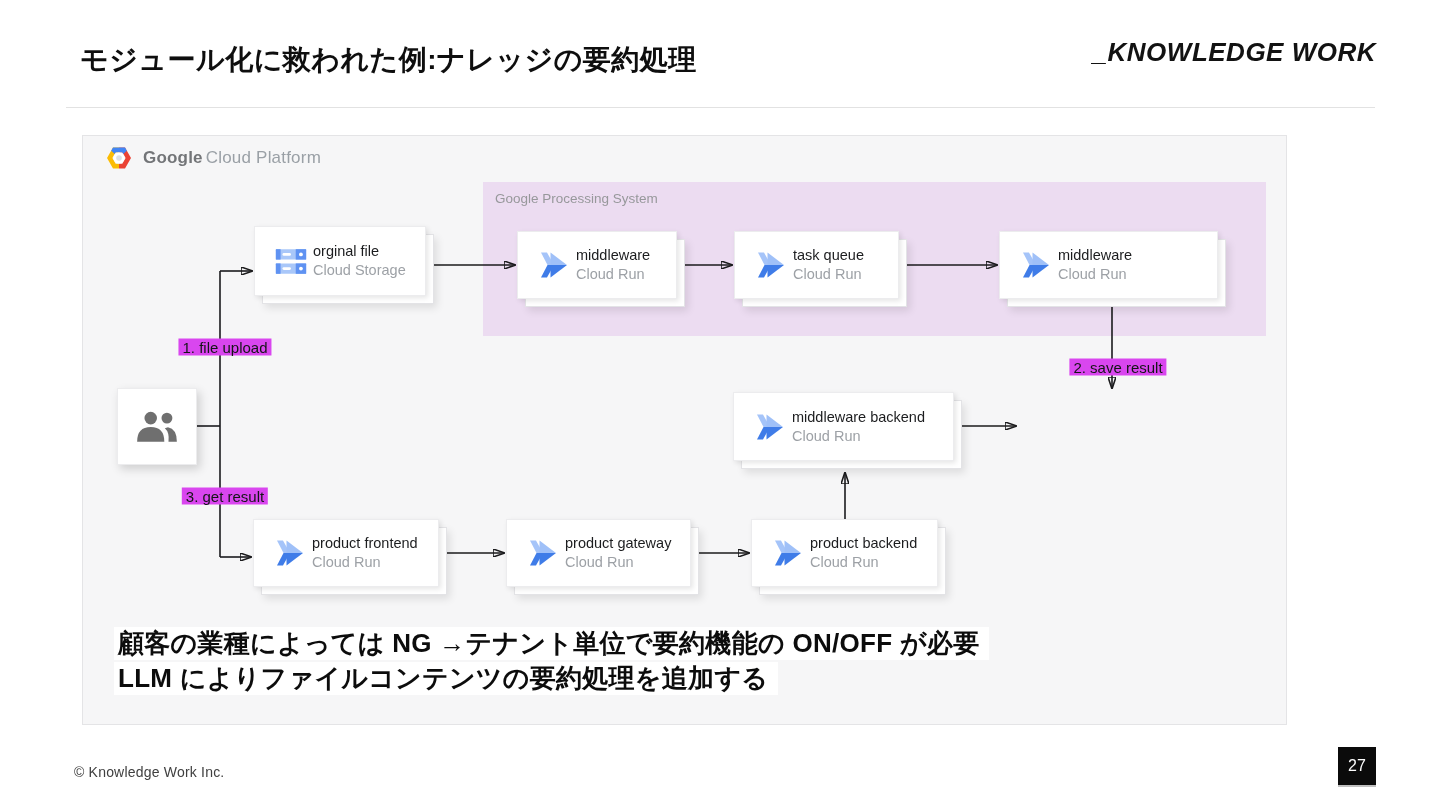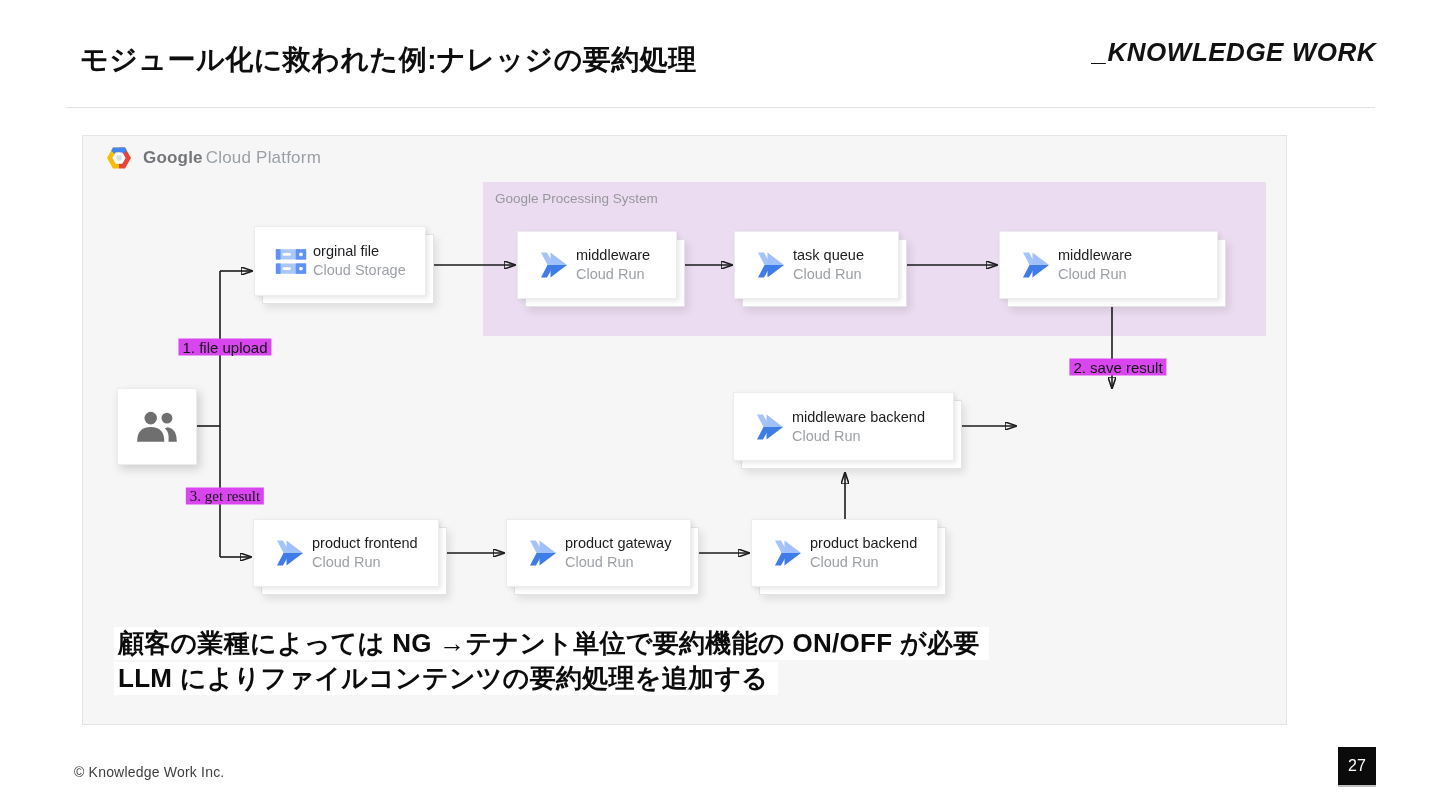--- a/index.html
+++ b/index.html
@@ -52,21 +52,21 @@
   .n-pback     { left:668px; top:383px; width:187px; height:68px; }
 
   .user-node { position:absolute; left:34px; top:252px; width:80px; height:77px; z-index:2;
     background:#fff; border:1px solid #ececee; display:flex; align-items:center; justify-content:center;
     box-shadow:3px 4px 9px rgba(0,0,0,0.16); }
 
   .edge-label { position:absolute; transform:translate(-50%,-50%); z-index:3;
     font-size:15px; color:#141517; background:#d946ef; padding:0 4px; white-space:nowrap;margin-left:8px; }
   .lbl-upload { left:134px; top:211px; }
   .lbl-save   { left:1027px; top:231px; }
-  .lbl-get    { left:134px; top:360px;font-family:Liberation Serif, serif; }
+  .lbl-get    { left:134px; top:360px; }
 
   
   .notes { position:absolute; left:31px; top:491px; z-index:3; }
   .note-line { display:table; background:#ffffff; color:#0c0c0c; font-weight:700;
     font-size:26px; line-height:30px; padding:1px 10px 2px 4px; margin-bottom:2px;
     letter-spacing:0.3px; white-space:nowrap; }
 
   
   .copyright { position:absolute; left:74px; top:764px; font-size:14px; color:#404040; letter-spacing:0.2px; }
   .page-number { position:absolute; left:1338px; top:747px; width:38px; height:38px;

